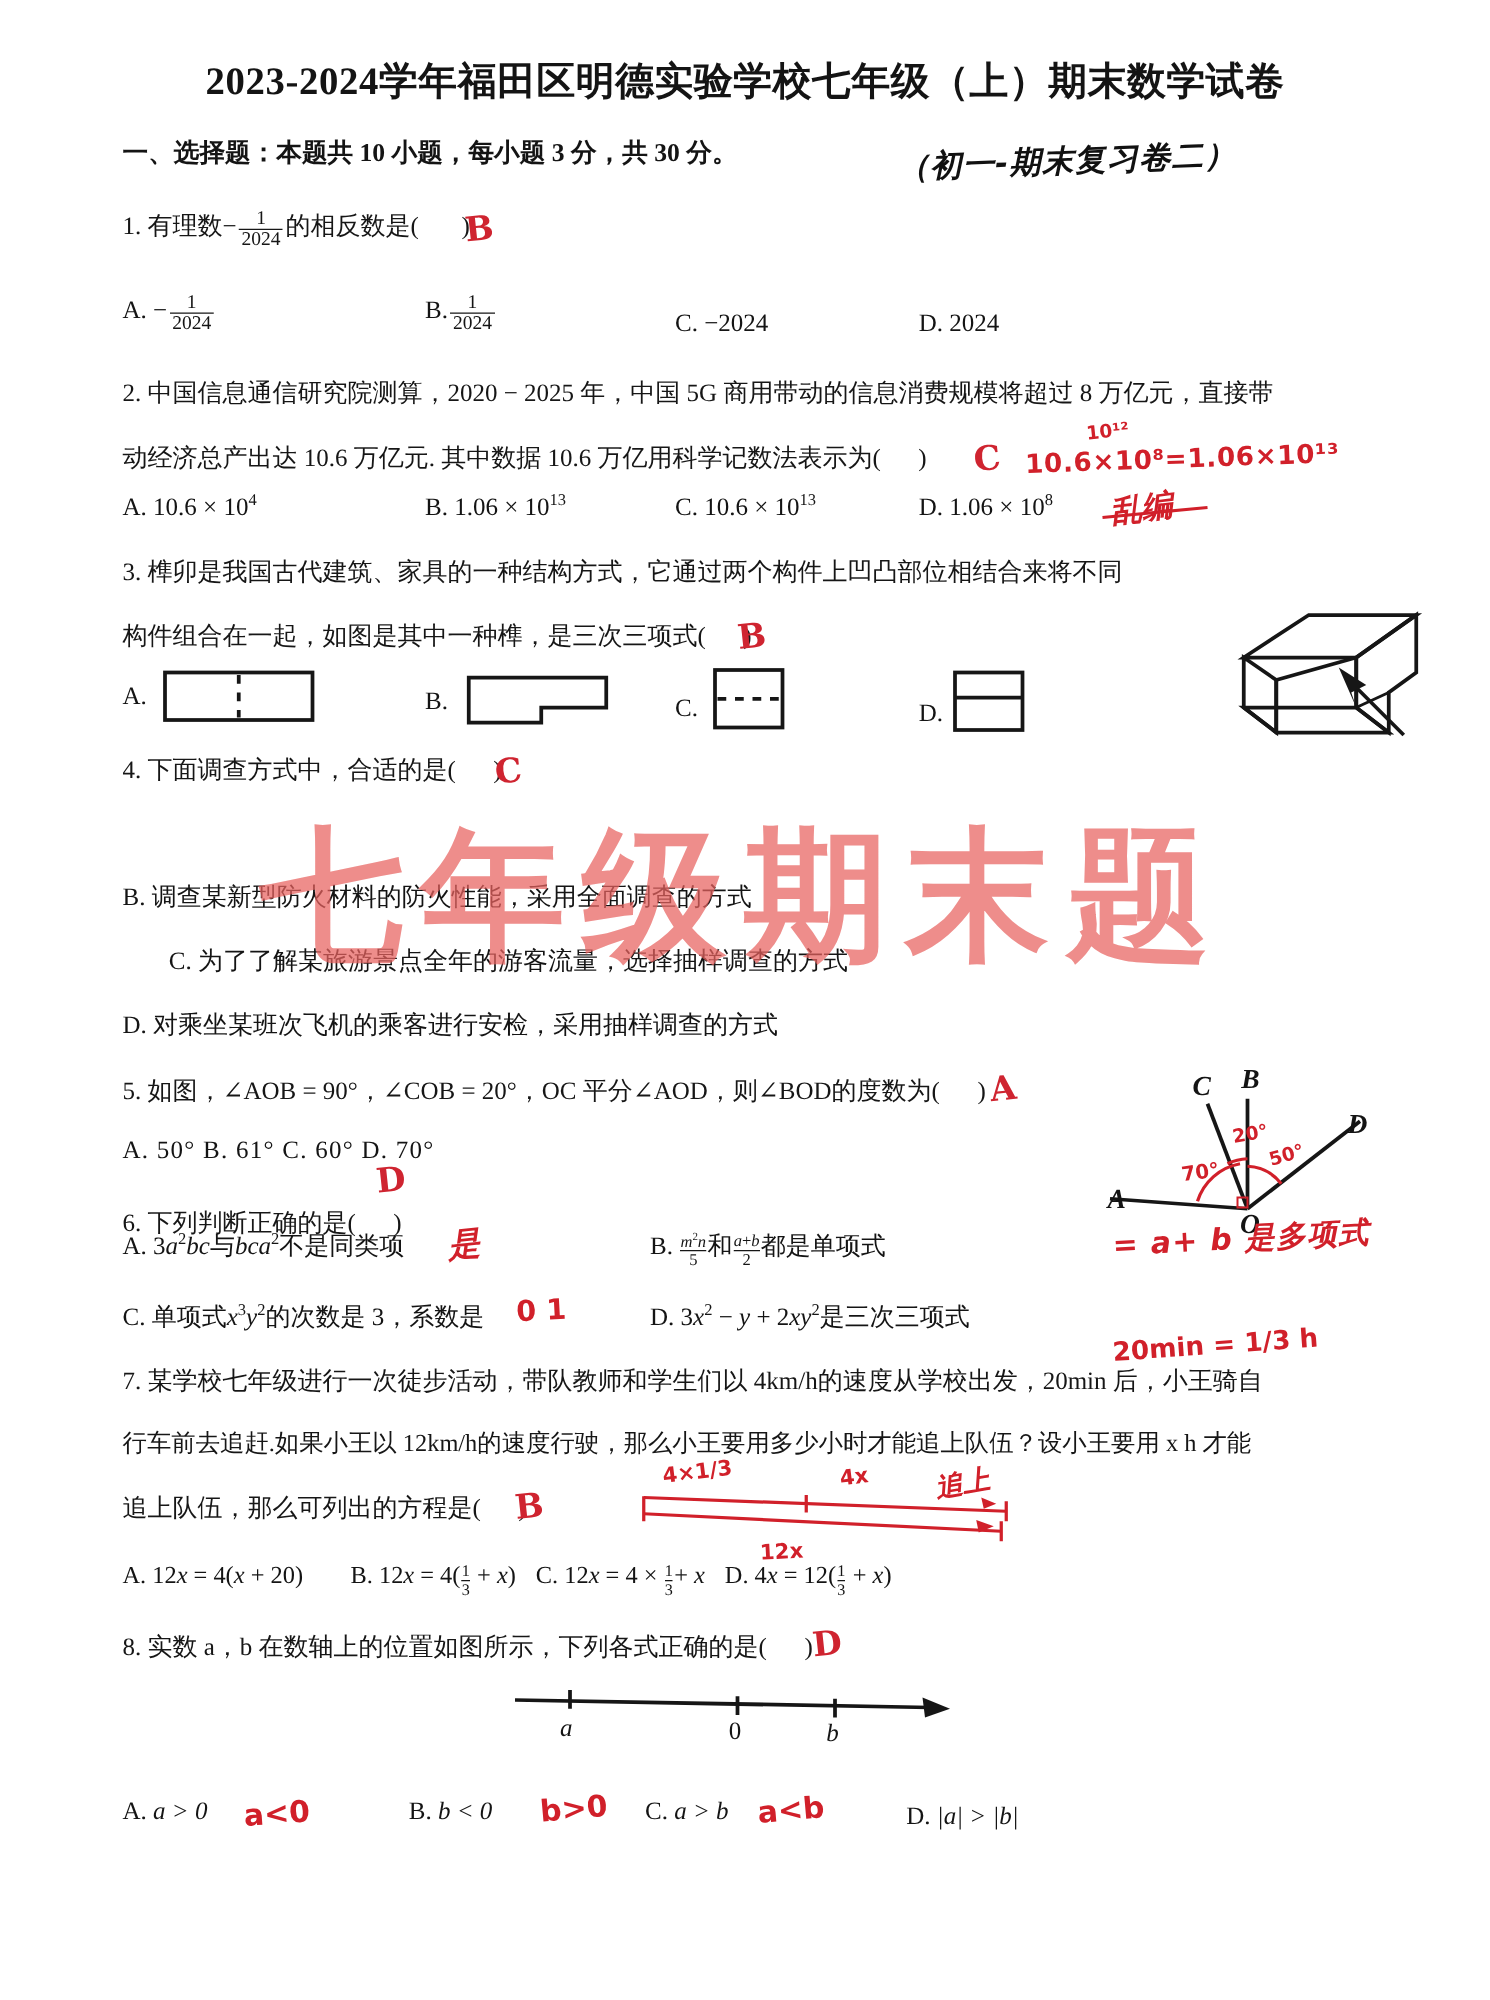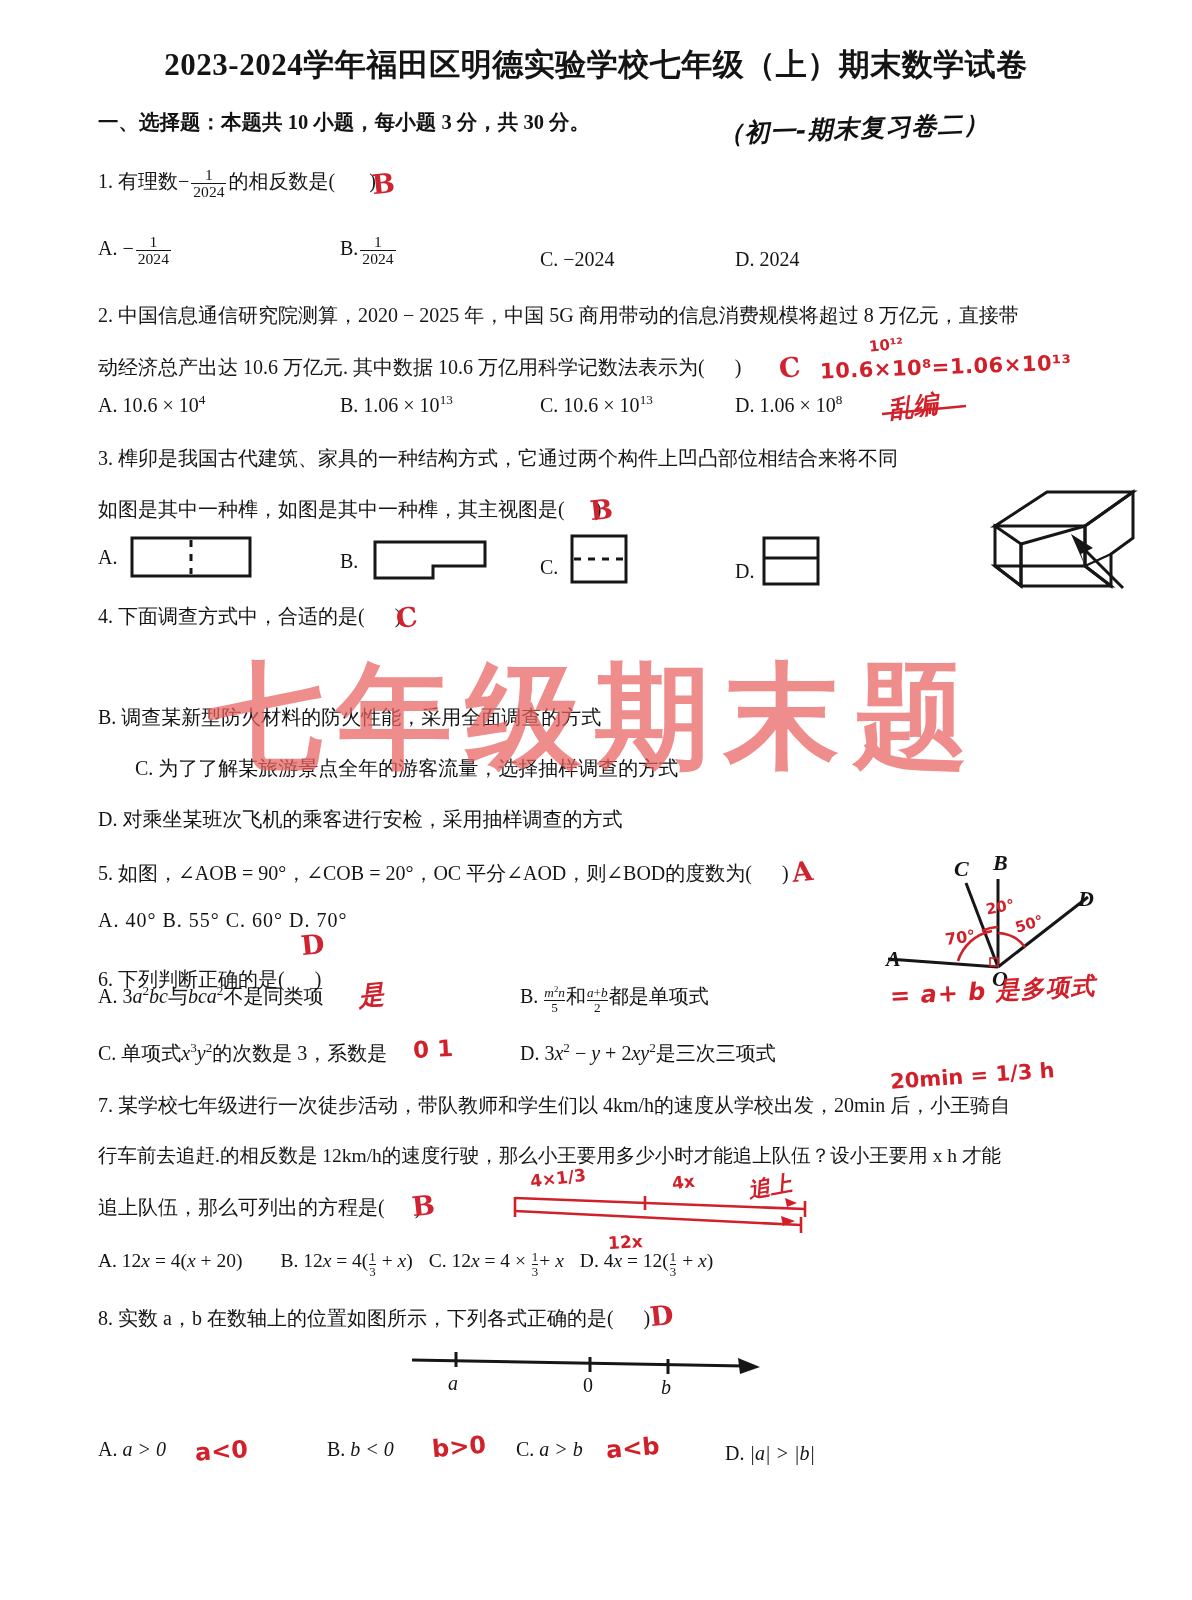--- a/index.html
+++ b/index.html
@@ -121,21 +121,21 @@
     <span>D.</span>
     <span>1.06 × 10</span><sup>8</sup>
   </div>
   <div class="hw hwcn" style="left:888px;top:390px;font-size:25px;transform:rotate(-7deg);">乱编</div>
   <svg style="left:880px;top:400px;width:90px;height:24px;">
     <line x1="2" y1="14" x2="86" y2="6" class="redstroke"></line>
   </svg>
 
   <div class="q" style="left:98px;top:443px;">3. 榫卯是我国古代建筑、家具的一种结构方式，它通过两个构件上凹凸部位相结合来将不同</div>
   <div class="q" style="left:98px;top:494px;">
-    <span>如图是其中一种榫，如图是其中一种榫，其主视图是(</span><span style="display:inline-block;width:30px;"></span><span>)</span>
+    <span>构件组合在一起，如图是其中一种榫，是三次三项式(</span><span style="display:inline-block;width:30px;"></span><span>)</span>
   </div>
   <div class="hw ans" style="left:590px;top:494px;">B</div>
 
   <svg style="left:965px;top:448px;width:180px;height:150px;">
     <polygon points="30,78 82,44 168,44 120,78" class="stroke" fill="#fff"></polygon>
     <polygon points="30,78 30,118 56,138 56,96" class="stroke" fill="#fff"></polygon>
     <polygon points="30,118 56,138 146,138 120,118" class="stroke" fill="#fff"></polygon>
     <path d="M120,78 L120,118 L146,138 L146,106 L168,90 L168,44 L120,78 Z" class="stroke" fill="#fff"></path>
     <line x1="56" y1="96" x2="120" y2="78" class="stroke"></line>
     <line x1="56" y1="96" x2="56" y2="138" class="stroke"></line>
@@ -176,21 +176,21 @@
   <div class="hw ans" style="left:396px;top:602px;">C</div>
 
   <div class="opt" style="left:98px;top:704px;">B. 调查某新型防火材料的防火性能，采用全面调查的方式</div>
   <div class="opt" style="left:98px;top:755px;margin-left:37px;">C. 为了了解某旅游景点全年的游客流量，选择抽样调查的方式</div>
   <div class="opt" style="left:98px;top:806px;">D. 对乘坐某班次飞机的乘客进行安检，采用抽样调查的方式</div>
 
   <div class="q" style="left:98px;top:858px;">
     <span>5. 如图，∠AOB = 90°，∠COB = 20°，OC 平分∠AOD，则∠BOD的度数为(</span><span style="display:inline-block;width:30px;"></span><span>)</span>
   </div>
   <div class="hw ans" style="left:792px;top:856px;">A</div>
-  <div class="opt" style="left:98px;top:909px;letter-spacing:1px;">A. 40°    B. 55°    C. 60°    D. 70°</div>
+  <div class="opt" style="left:98px;top:909px;letter-spacing:1px;">A. 50°    B. 61°    C. 60°    D. 70°</div>
 
   <svg style="left:880px;top:855px;width:250px;height:130px;">
     <line x1="118" y1="112" x2="8" y2="104" class="stroke"></line>
     <line x1="118" y1="112" x2="86" y2="28" class="stroke"></line>
     <line x1="118" y1="112" x2="118" y2="24" class="stroke"></line>
     <line x1="118" y1="112" x2="208" y2="42" class="stroke"></line>
     <path d="M102,76 A40,40 0 0 1 118,72" class="redstroke"></path>
     <path d="M118,78 A36,36 0 0 1 145,92" class="redstroke"></path>
     <path d="M78,106 A44,44 0 0 1 112,76" class="redstroke"></path>
     <rect x="110" y="103" width="8" height="8" fill="none" stroke="#d1202a" stroke-width="1.6"></rect>
@@ -224,21 +224,21 @@
   </div>
   <div class="hw" style="left:413px;top:1036px;font-size:23px;transform:rotate(-3deg);">0 1</div>
 
   <div class="opt" style="left:520px;top:1040px;">
     D. 3<span class="ital">x</span><sup>2</sup> − <span class="ital">y</span> + 2<span class="ital">xy</span><sup>2</sup>是三次三项式
   </div>
 
   <div class="hw" style="left:890px;top:1064px;font-size:21px;transform:rotate(-4deg);">20min = 1/3 h</div>
 
   <div class="q" style="left:98px;top:1090px;">7. 某学校七年级进行一次徒步活动，带队教师和学生们以 4km/h的速度从学校出发，20min 后，小王骑自</div>
-  <div class="q" style="left:98px;top:1141px;font-size:19.5px;">行车前去追赶.的相反数是 12km/h的速度行驶，那么小王要用多少小时才能追上队伍？设小王要用 x h 才能</div>
+  <div class="q" style="left:98px;top:1141px;font-size:19.5px;">行车前去追赶.如果小王以 12km/h的速度行驶，那么小王要用多少小时才能追上队伍？设小王要用 x h 才能</div>
   <div class="q" style="left:98px;top:1192px;">
     <span>追上队伍，那么可列出的方程是(</span><span style="display:inline-block;width:30px;"></span><span>)</span>
   </div>
   <div class="hw ans" style="left:412px;top:1190px;">B</div>
 
   <svg style="left:505px;top:1185px;width:320px;height:62px;">
     <line x1="10" y1="12" x2="10" y2="32" class="redstroke"></line>
     <line x1="10" y1="13" x2="300" y2="24" class="redstroke"></line>
     <line x1="10" y1="26" x2="296" y2="40" class="redstroke"></line>
     <line x1="300" y1="16" x2="300" y2="32" class="redstroke"></line>

